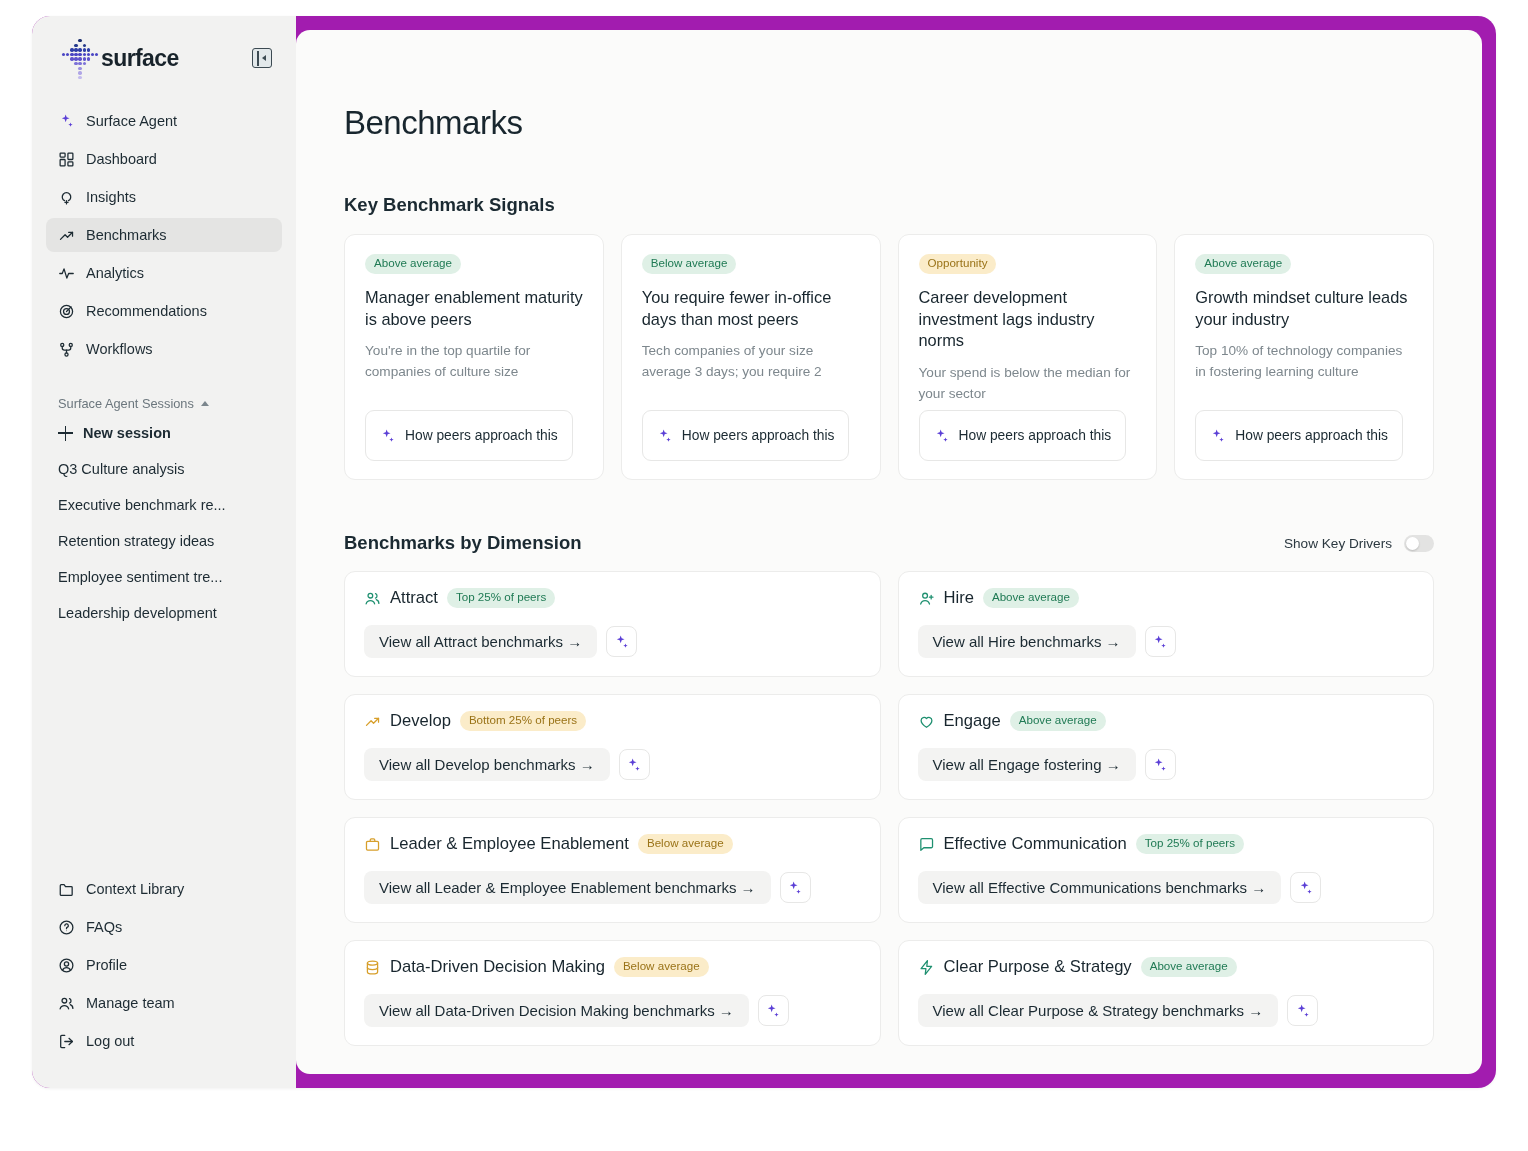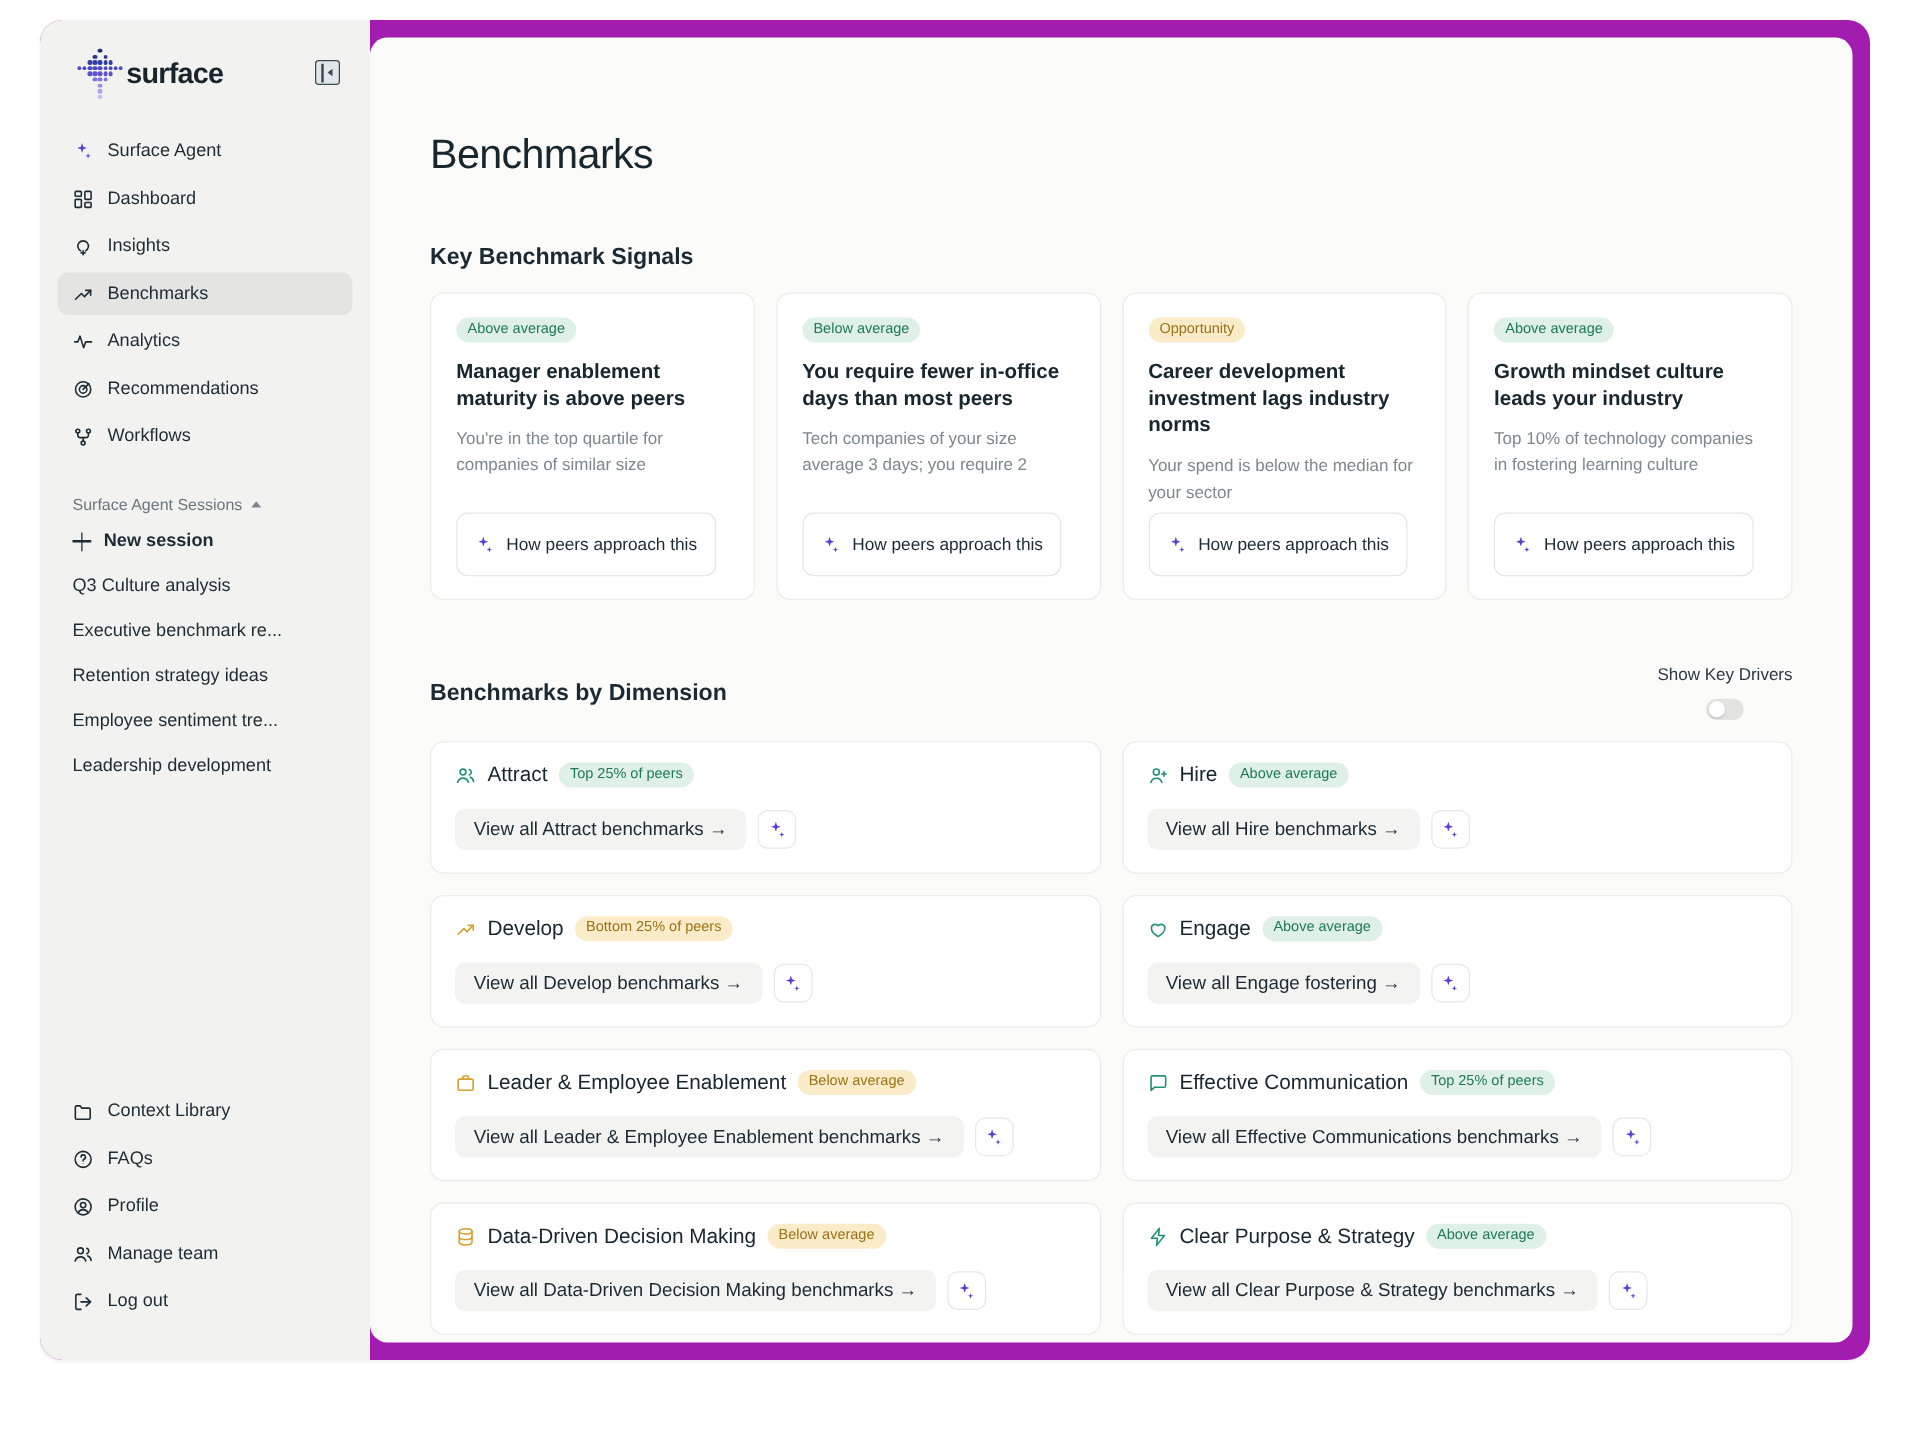--- a/index.html
+++ b/index.html
@@ -180,21 +180,21 @@
     line-height: 1.1;
     align-self: flex-start;
   }
   .badge.green { background: #dff0e6; color: #1f7a54; }
   .badge.amber  { background: #fbecc9; color: #9a7318; }
   .signal-title {
     font-size: 16.4px;
     line-height: 1.33;
     color: #18262e;
     margin-top: 13px;
-    font-weight: bold;
+    font-weight: normal;
   }
   .signal-sub {
     font-size: 13.6px;
     line-height: 1.5;
     color: #7d878d;
     margin-top: 11px;
   }
   .peers-btn {
     margin-top: auto;
     display: inline-flex; align-items: center; gap: 9px;
@@ -211,21 +211,21 @@
   }
 
   
   .dim-head {
     display: flex; align-items: center;
     margin-top: 52px;
   }
   .dim-head .section-title { margin-top: 0; }
   .toggle-wrap {
     margin-left: auto;
-    display: flex; align-items: center; gap: 12px; flex-direction: column;
+    display: flex; align-items: center; gap: 12px;
   }
   .toggle-label { font-size: 13.6px; color: #2b3840; }
   .toggle {
     width: 30px; height: 17px;
     background: #e3e3e2;
     border-radius: 9px;
     position: relative;
     cursor: pointer;
   }
   .toggle::after {
@@ -480,21 +480,21 @@
     <div class="main-inner">
 
       <h1 class="page-title">Benchmarks</h1>
 
       <h2 class="section-title">Key Benchmark Signals</h2>
 
       <div class="signal-grid" id="signal-grid">
           <div class="signal-card">
             <span class="badge green">Above average</span>
             <div class="signal-title">Manager enablement maturity is above peers</div>
-            <div class="signal-sub">You're in the top quartile for companies of similar size</div>
+            <div class="signal-sub">You're in the top quartile for companies of culture size</div>
             <button class="peers-btn">
               <span style="display:flex">
                 <svg width="16" height="16" viewBox="0 0 24 24" fill="#5b3fd6">
                   <path d="M10 2.2l1.5 4.3 4.3 1.5-4.3 1.5L10 13.8 8.5 9.5 4.2 8l4.3-1.5z"></path>
                   <path d="M17.2 14.2l.85 2.45 2.45.85-2.45.85-.85 2.45-.85-2.45-2.45-.85 2.45-.85z"></path>
                 </svg>
               </span>
               <span>How peers approach this</span>
             </button>
           </div>

